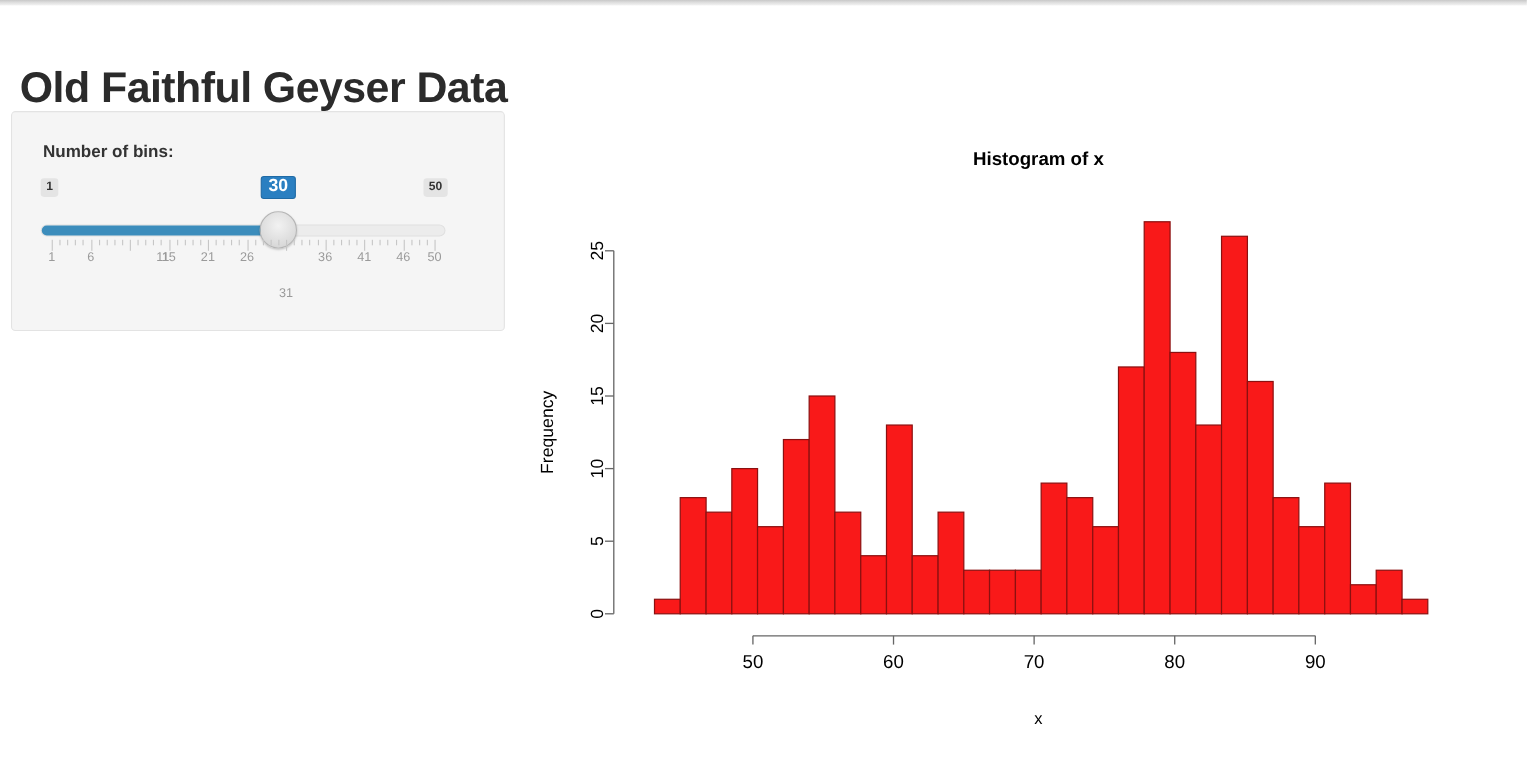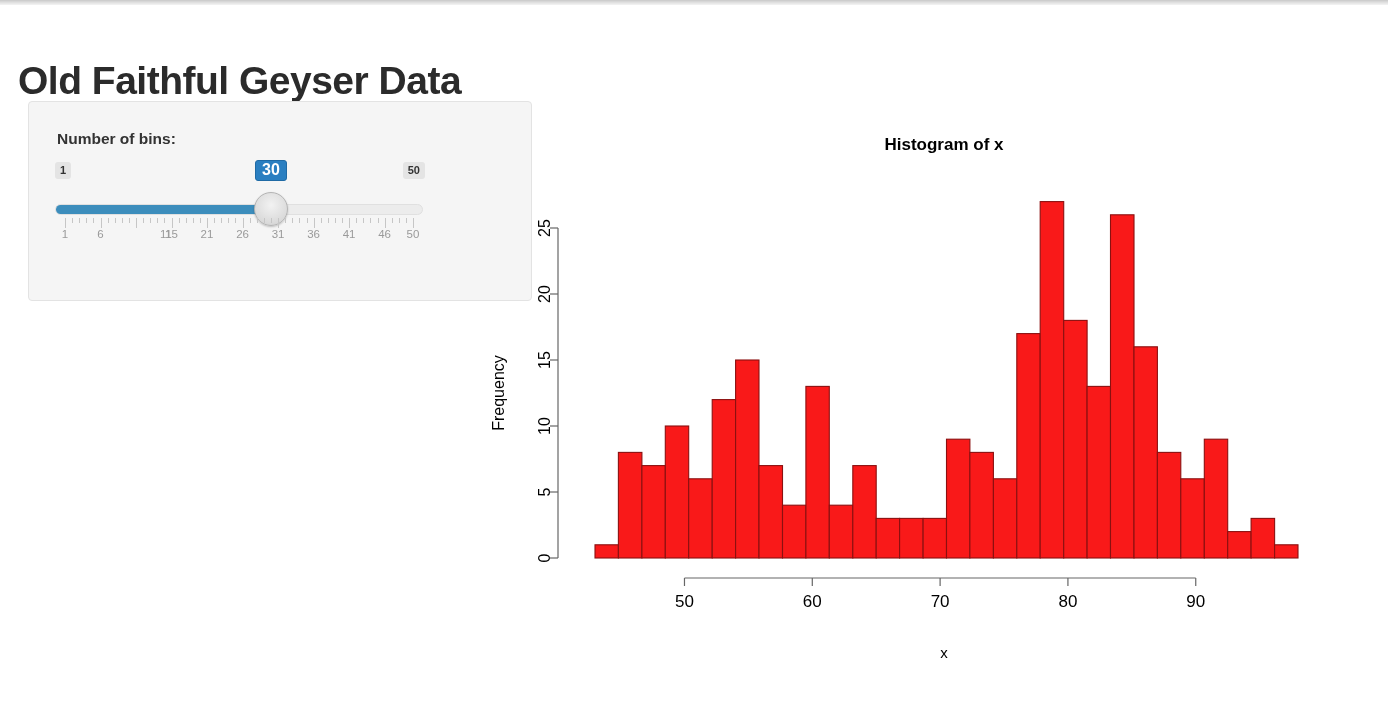--- a/index.html
+++ b/index.html
@@ -20,22 +20,22 @@
 
   
   #page-title {
     position: absolute; left: 18px; top: 27px;
     font-size: 39px; font-weight: bold; color: #2b2b2b;
     letter-spacing: -0.5px; line-height: 46px; white-space: nowrap;
   }
 
   
   #sidebar-panel {
-    position: absolute; left: 28px; top: 96px;
-    width: 504px; height: 200px;
+    position: absolute; left: 10px; top: 96px;
+    width: 449px; height: 200px;
     background: #f5f5f5; border: 1px solid #e3e3e3; border-radius: 4px;
   }
   #bins-label {
     position: absolute; left: 28px; top: 28px;
     font-size: 15.5px; font-weight: bold; color: #333333; white-space: nowrap;
   }
   
   #slider-wrap { position: absolute; left: 26px; top: 60px; width: 370px; height: 90px; }
 
   .slider-pip-value {
@@ -164,21 +164,21 @@
           <div class="tick-mark minor" style="left: 350.9px;"></div>
           <div class="tick-mark major" style="left: 358px;"></div>
         </div>
       <div id="slider-tick-labels">
           <div class="tick-label" style="left: 10px;">1</div>
           <div class="tick-label" style="left: 45.5px;">6</div>
           <div class="tick-label" style="left: 81px; margin-left: 30px;">11</div>
           <div class="tick-label" style="left: 116.5px;">15</div>
           <div class="tick-label" style="left: 152px;">21</div>
           <div class="tick-label" style="left: 187.6px;">26</div>
-          <div class="tick-label" style="left: 223.1px;">31</div>
+          <div class="tick-label" style="left: 223.1px; margin-top: 33px;">31</div>
           <div class="tick-label" style="left: 258.6px;">36</div>
           <div class="tick-label" style="left: 294.1px;">41</div>
           <div class="tick-label" style="left: 329.6px;">46</div>
           <div class="tick-label" style="left: 358px;">50</div>
         </div>
     </div>
   </div>
 
   <div id="plot-panel">
     <svg id="plot-svg" width="910" height="580" viewBox="0 0 910 580">

